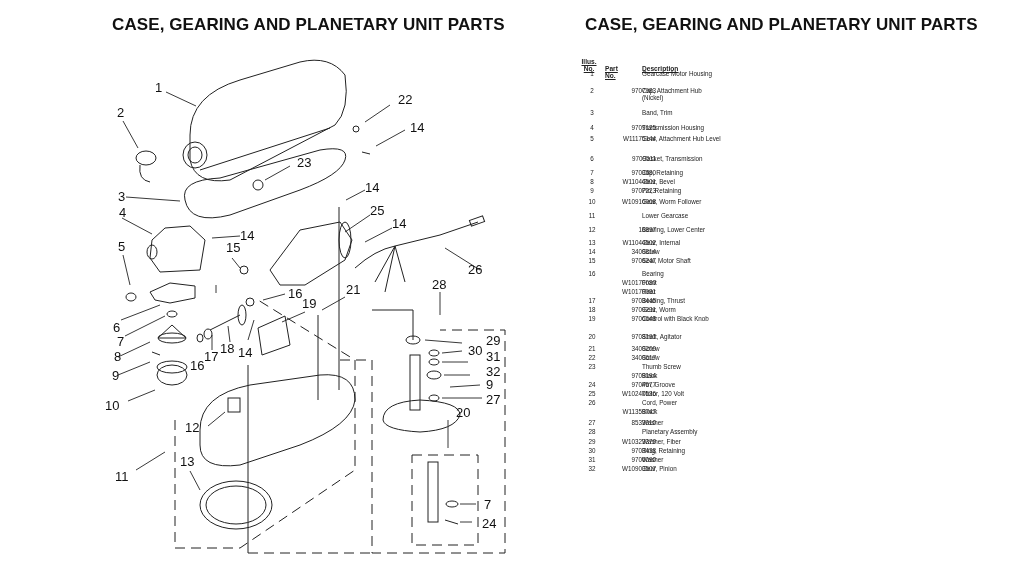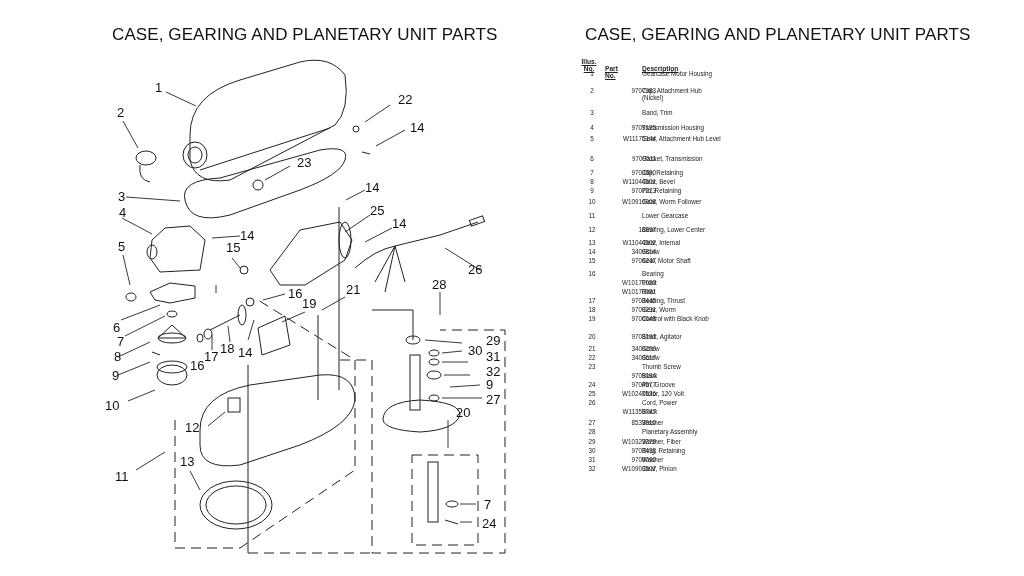--- a/index.html
+++ b/index.html
@@ -1,17 +1,17 @@
 <!DOCTYPE html>
 <html><head>
 <meta charset="utf-8">
 <style>
   html, body { margin:0; padding:0; background:#fff; }
   body { width:1024px; height:576px; position:relative; overflow:hidden; font-family:"Liberation Sans", sans-serif; color:#111; }
-  .title { position:absolute; top:25px; font-weight:normal; font-size:17px; letter-spacing:0.1px; white-space:nowrap; }
+  .title { position:absolute; top:15px; font-weight:bold; font-size:17px; letter-spacing:0.1px; white-space:nowrap; }
   #title-left { left:112px; }
   #title-right { left:585px; }
   #diagram { position:absolute; left:0; top:0; width:560px; height:576px; }
   .callout { font-family:"Liberation Sans", sans-serif; font-size:13px; fill:#111; }
   .tbl { position:absolute; left:578px; top:58px; font-size:6.3px; line-height:7.2px; color:#222; }
   .tbl .hdr { position:relative; height:18px; font-weight:bold; font-size:6.6px; }
   .tbl .hdr span { position:absolute; text-decoration:underline; }
   .row { position:relative; }
   .row .no { position:absolute; left:0; width:28px; text-align:center; }
   .row .pn { position:absolute; left:26px; width:52px; text-align:right; }

